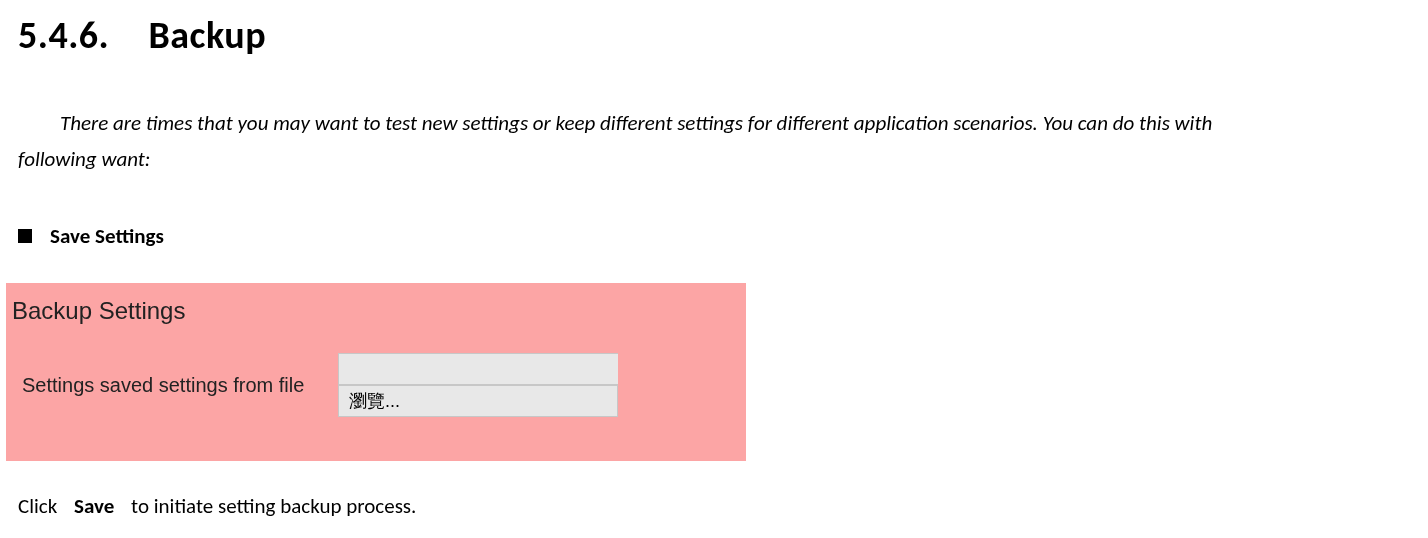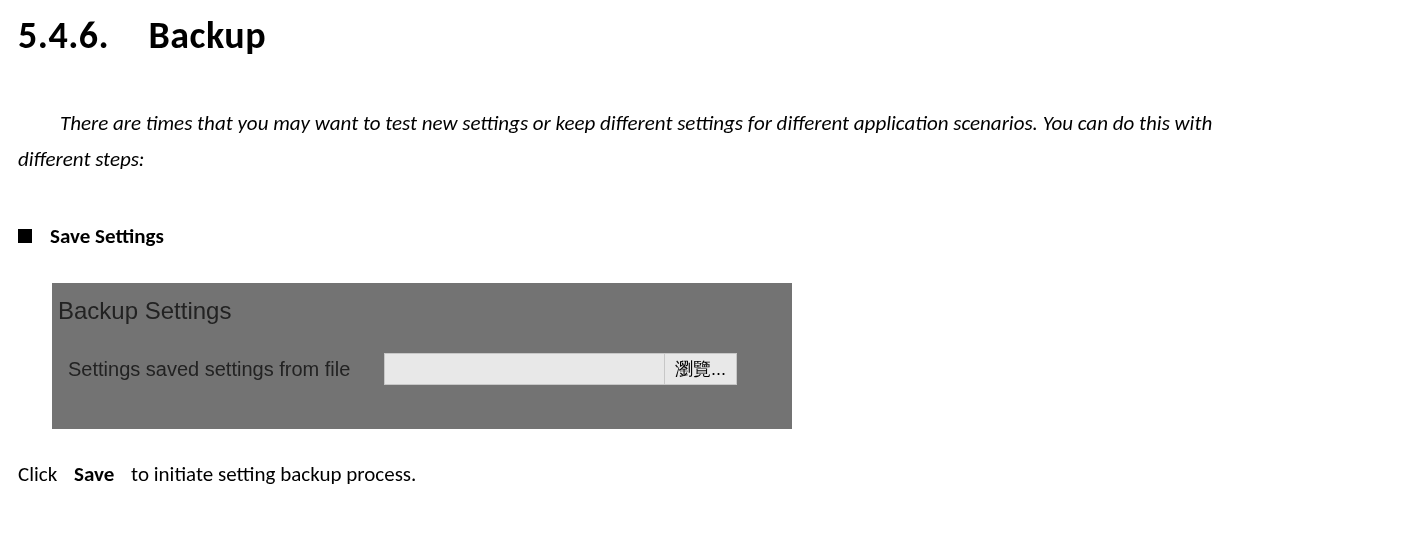--- a/index.html
+++ b/index.html
@@ -37,22 +37,21 @@
       width: 14px;
       height: 14px;
       background: #000;
       flex: 0 0 auto;
     }
     .bullet-label {
       font-weight: 700;
       font-size: 21px;
     }
     .panel {
-      margin-left: 46px;
-      background: #737373;
+      background: #fca5a5;
       padding: 8px 0 18px 0;
       width: 740px;
     }
     .panel-title {
       font-size: 24px;
       color: #222;
       font-family: Arial, sans-serif;
       margin-bottom: 10px;
     }
     .panel-row {
@@ -79,20 +78,21 @@
       display: inline-block;
     }
     .btn-highlight {
       border: 4px solid #ff0000;
       padding: 4px 8px 6px 8px;
       display: inline-block;
     }
     .file-widget {
       display: flex;
       align-items: stretch;
+      flex-direction: column;
     }
     .file-textbox {
       width: 280px;
       height: 32px;
       border: 1px solid #c7c7c7;
       border-right: none;
       background: #e8e8e8;
     }
     .file-browse {
       height: 32px;
@@ -120,21 +120,21 @@
 <body>
 
 <h1 class="heading">
   <span>5.4.6.</span>
   &nbsp;
   <span>Backup</span>
 </h1>
 
 <div class="intro">
   <span class="indent">There are times that you may want to test new settings or keep different settings for different application scenarios. You can do this with</span><br>
-  <span>different steps:</span>
+  <span>following want:</span>
 </div>
 
 <div class="bullet-row">
   <span class="bullet-square"></span>
   <span class="bullet-label">Save Settings</span>
 </div>
 
 <div class="panel">
   <div class="panel-title">Backup Settings</div>
 

